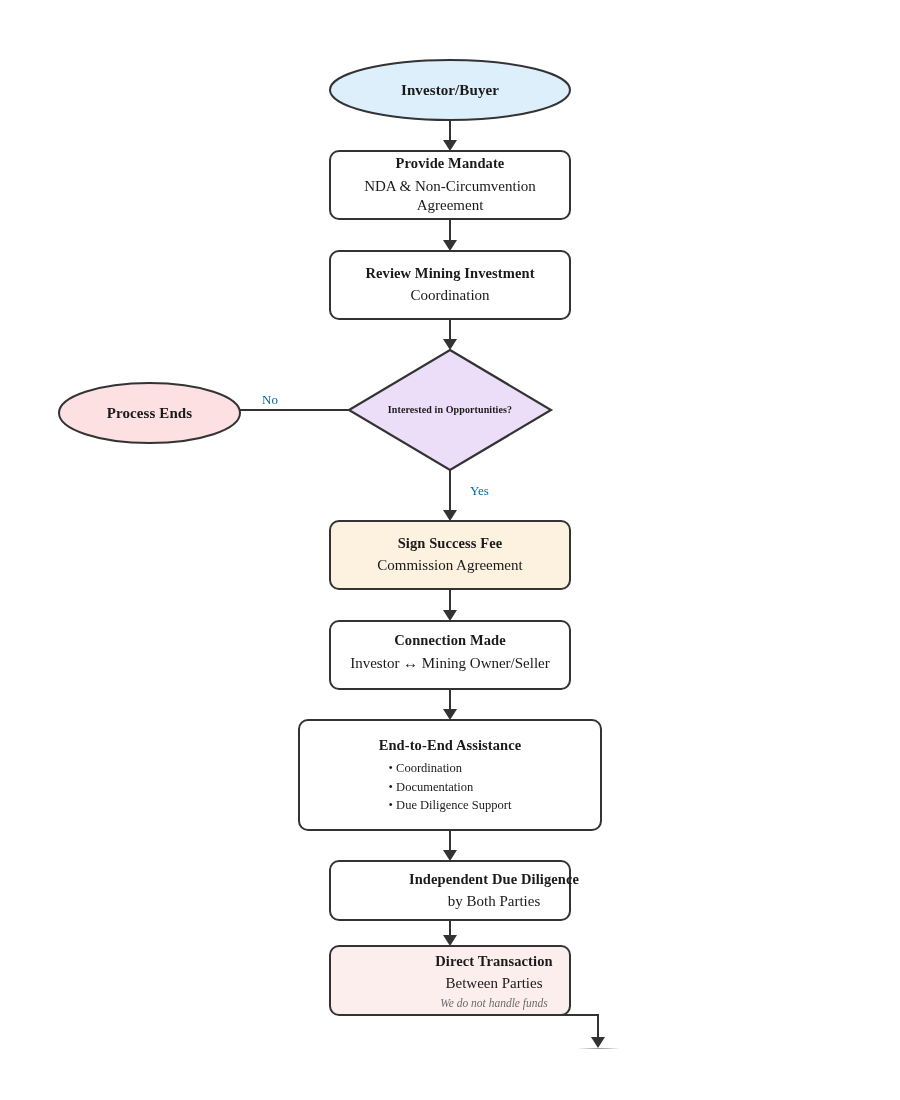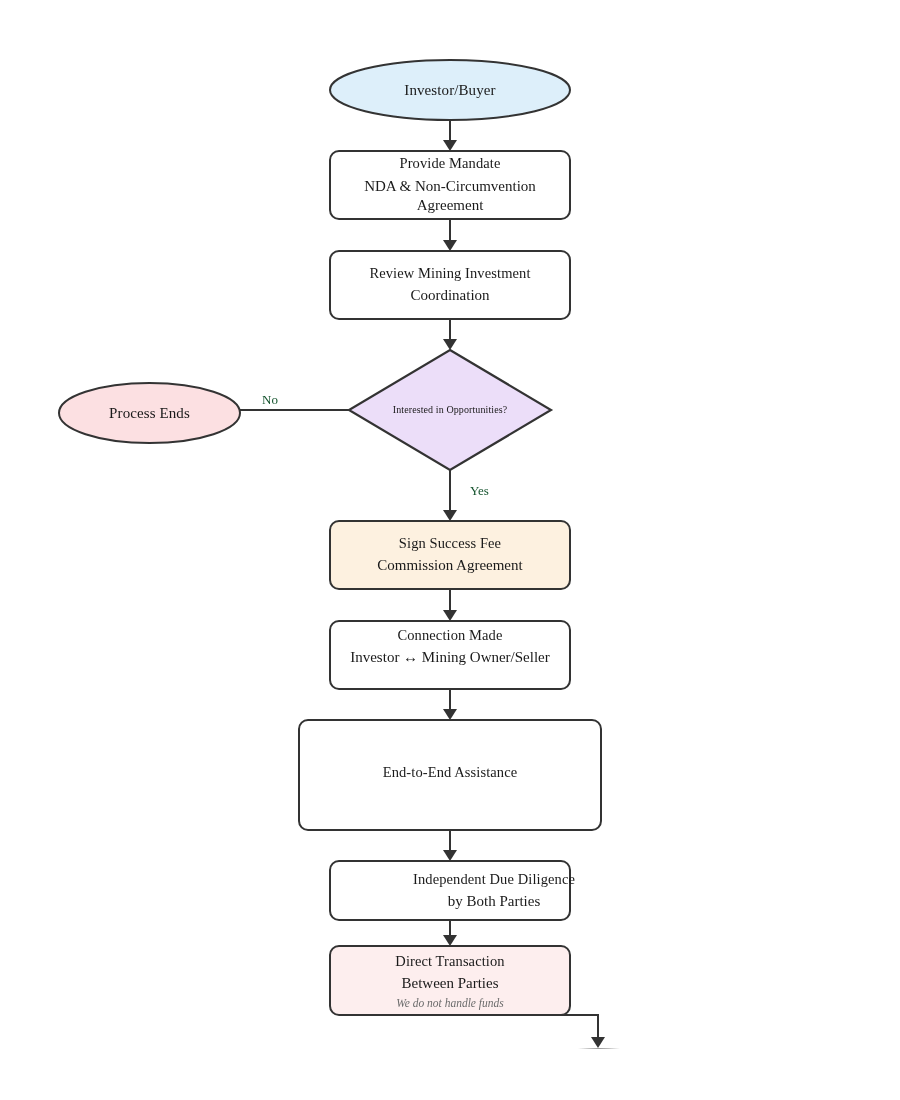--- a/index.html
+++ b/index.html
@@ -40,36 +40,36 @@
     stroke-linecap: butt;
     stroke-linejoin: miter;
   }
   .edge-arrow {
     fill: #333333;
   }
   .edge-label {
     position: absolute;
     font-family: "Liberation Serif", "DejaVu Serif", serif;
     font-size: 13px;
-    color: #14532d;
+    color: #0369a1;
     white-space: nowrap;
   }
   .node-text {
     position: absolute;
     display: flex;
     flex-direction: column;
     align-items: center;
     justify-content: center;
     text-align: center;
     color: #1a1a1a;
     pointer-events: none;
   }
   .node-title {
     font-size: 14.5px;
-    font-weight: normal;
+    font-weight: bold;
     line-height: 1.25;
     letter-spacing: 0.1px;
   }
   .node-sub {
     font-size: 15px;
     font-weight: normal;
     line-height: 1.3;
     margin-top: 4px;
   }
   .node-note {
@@ -168,34 +168,39 @@
       <div class="node-text diamond" style="left: 349px; top: 350px; width: 202px; height: 120px;">
         <div class="node-title">Interested in Opportunities?</div>
       </div>
       <div class="node-text oval" style="left: 59px; top: 383px; width: 181px; height: 60px;">
         <div class="node-title">Process Ends</div>
       </div>
       <div class="node-text rect" style="left: 330px; top: 521px; width: 240px; height: 68px;">
         <div class="node-title">Sign Success Fee</div>
         <div class="node-sub">Commission Agreement</div>
       </div>
-      <div class="node-text rect" style="left: 330px; top: 621px; width: 240px; height: 52px;">
+      <div class="node-text rect" style="left: 330px; top: 621px; width: 240px; height: 52px; justify-content: flex-end;">
         <div class="node-title">Connection Made</div>
         <div class="node-sub">Investor ↔ Mining Owner/Seller</div>
       </div>
       <div class="node-text rect" style="left: 299px; top: 720px; width: 302px; height: 110px;">
         <div class="node-title">End-to-End Assistance</div>
         <div class="bullet-grid">
+          <div class="bullet-col">
+            <div class="bullet-item">• Coordination</div>
+            <div class="bullet-item">• Documentation</div>
+            <div class="bullet-item">• Due Diligence Support</div>
+          </div>
         </div>
       </div>
       <div class="node-text rect" style="left: 330px; top: 861px; width: 240px; height: 59px; margin-left: 44px;">
         <div class="node-title">Independent Due Diligence</div>
         <div class="node-sub">by Both Parties</div>
       </div>
-      <div class="node-text rect" style="left: 330px; top: 946px; width: 240px; height: 69px;">
+      <div class="node-text rect" style="left: 330px; top: 946px; width: 240px; height: 69px; padding-left: 44px;">
         <div class="node-title">Direct Transaction</div>
         <div class="node-sub">Between Parties</div>
         <div class="node-note">We do not handle funds</div>
       </div>
     </div>
 
   <div class="faint-rule" style="left:578px; top:1048px; width:42px;"></div>
 </div>
 
 </body></html>

